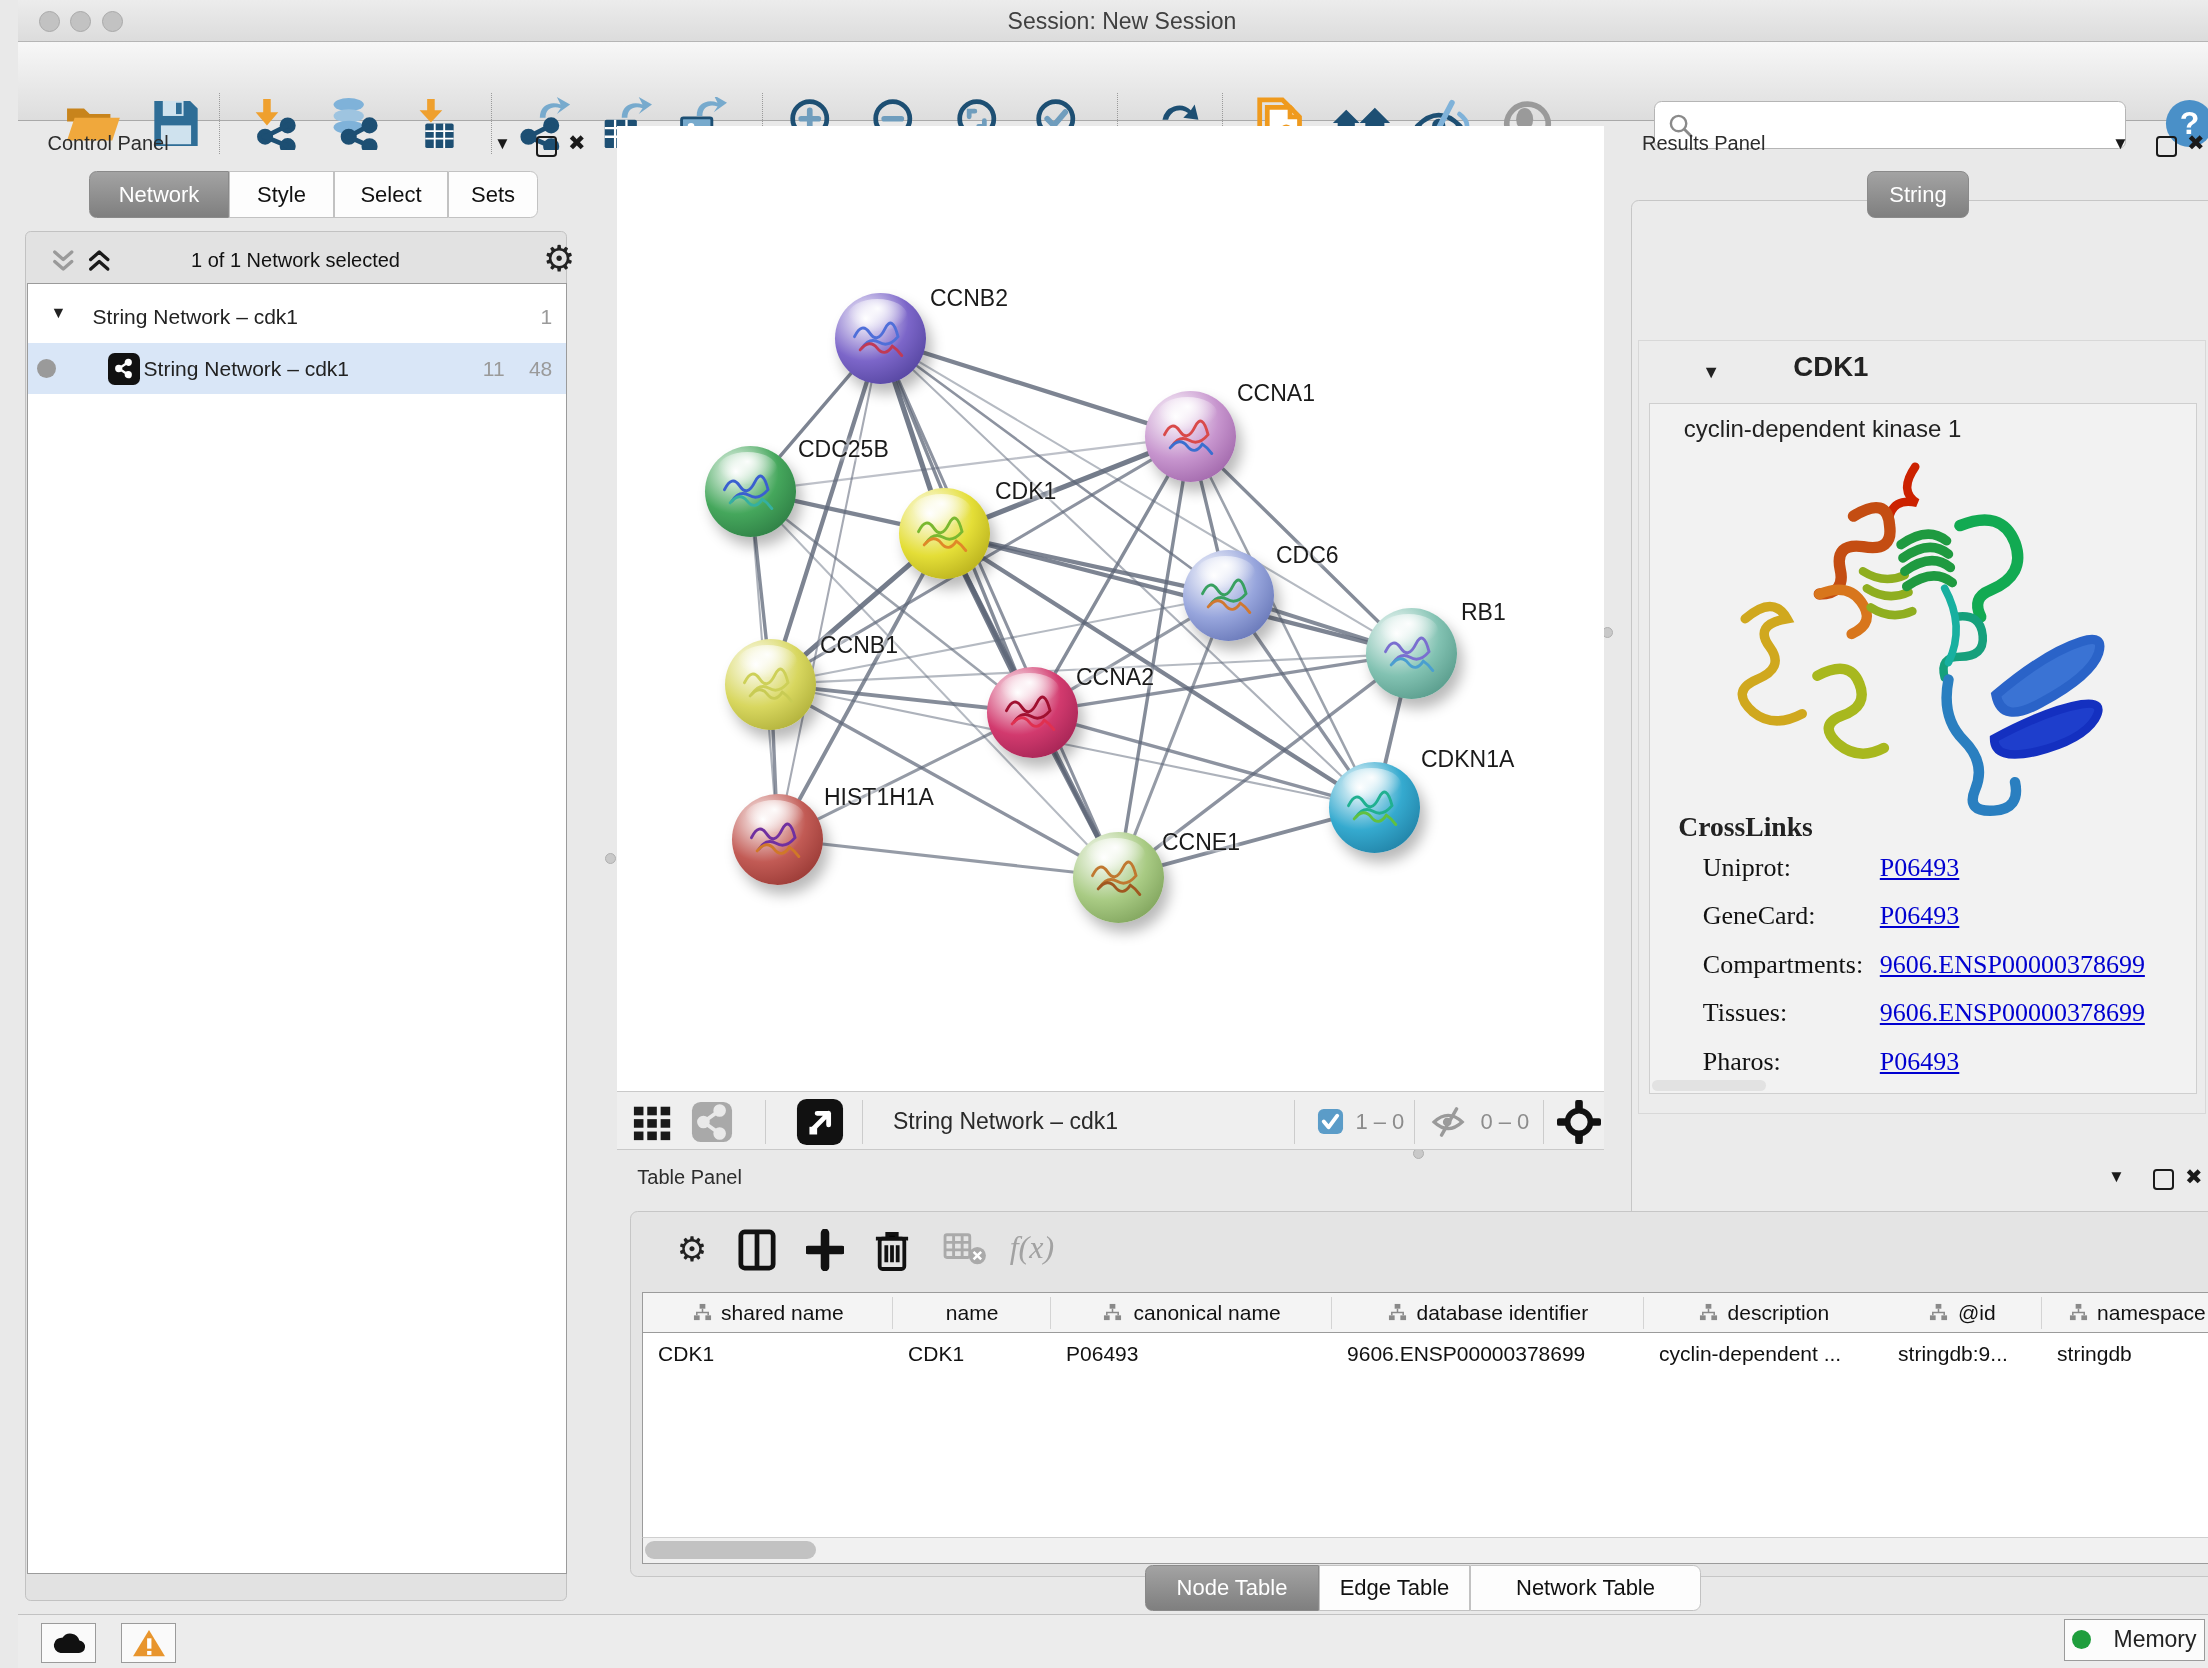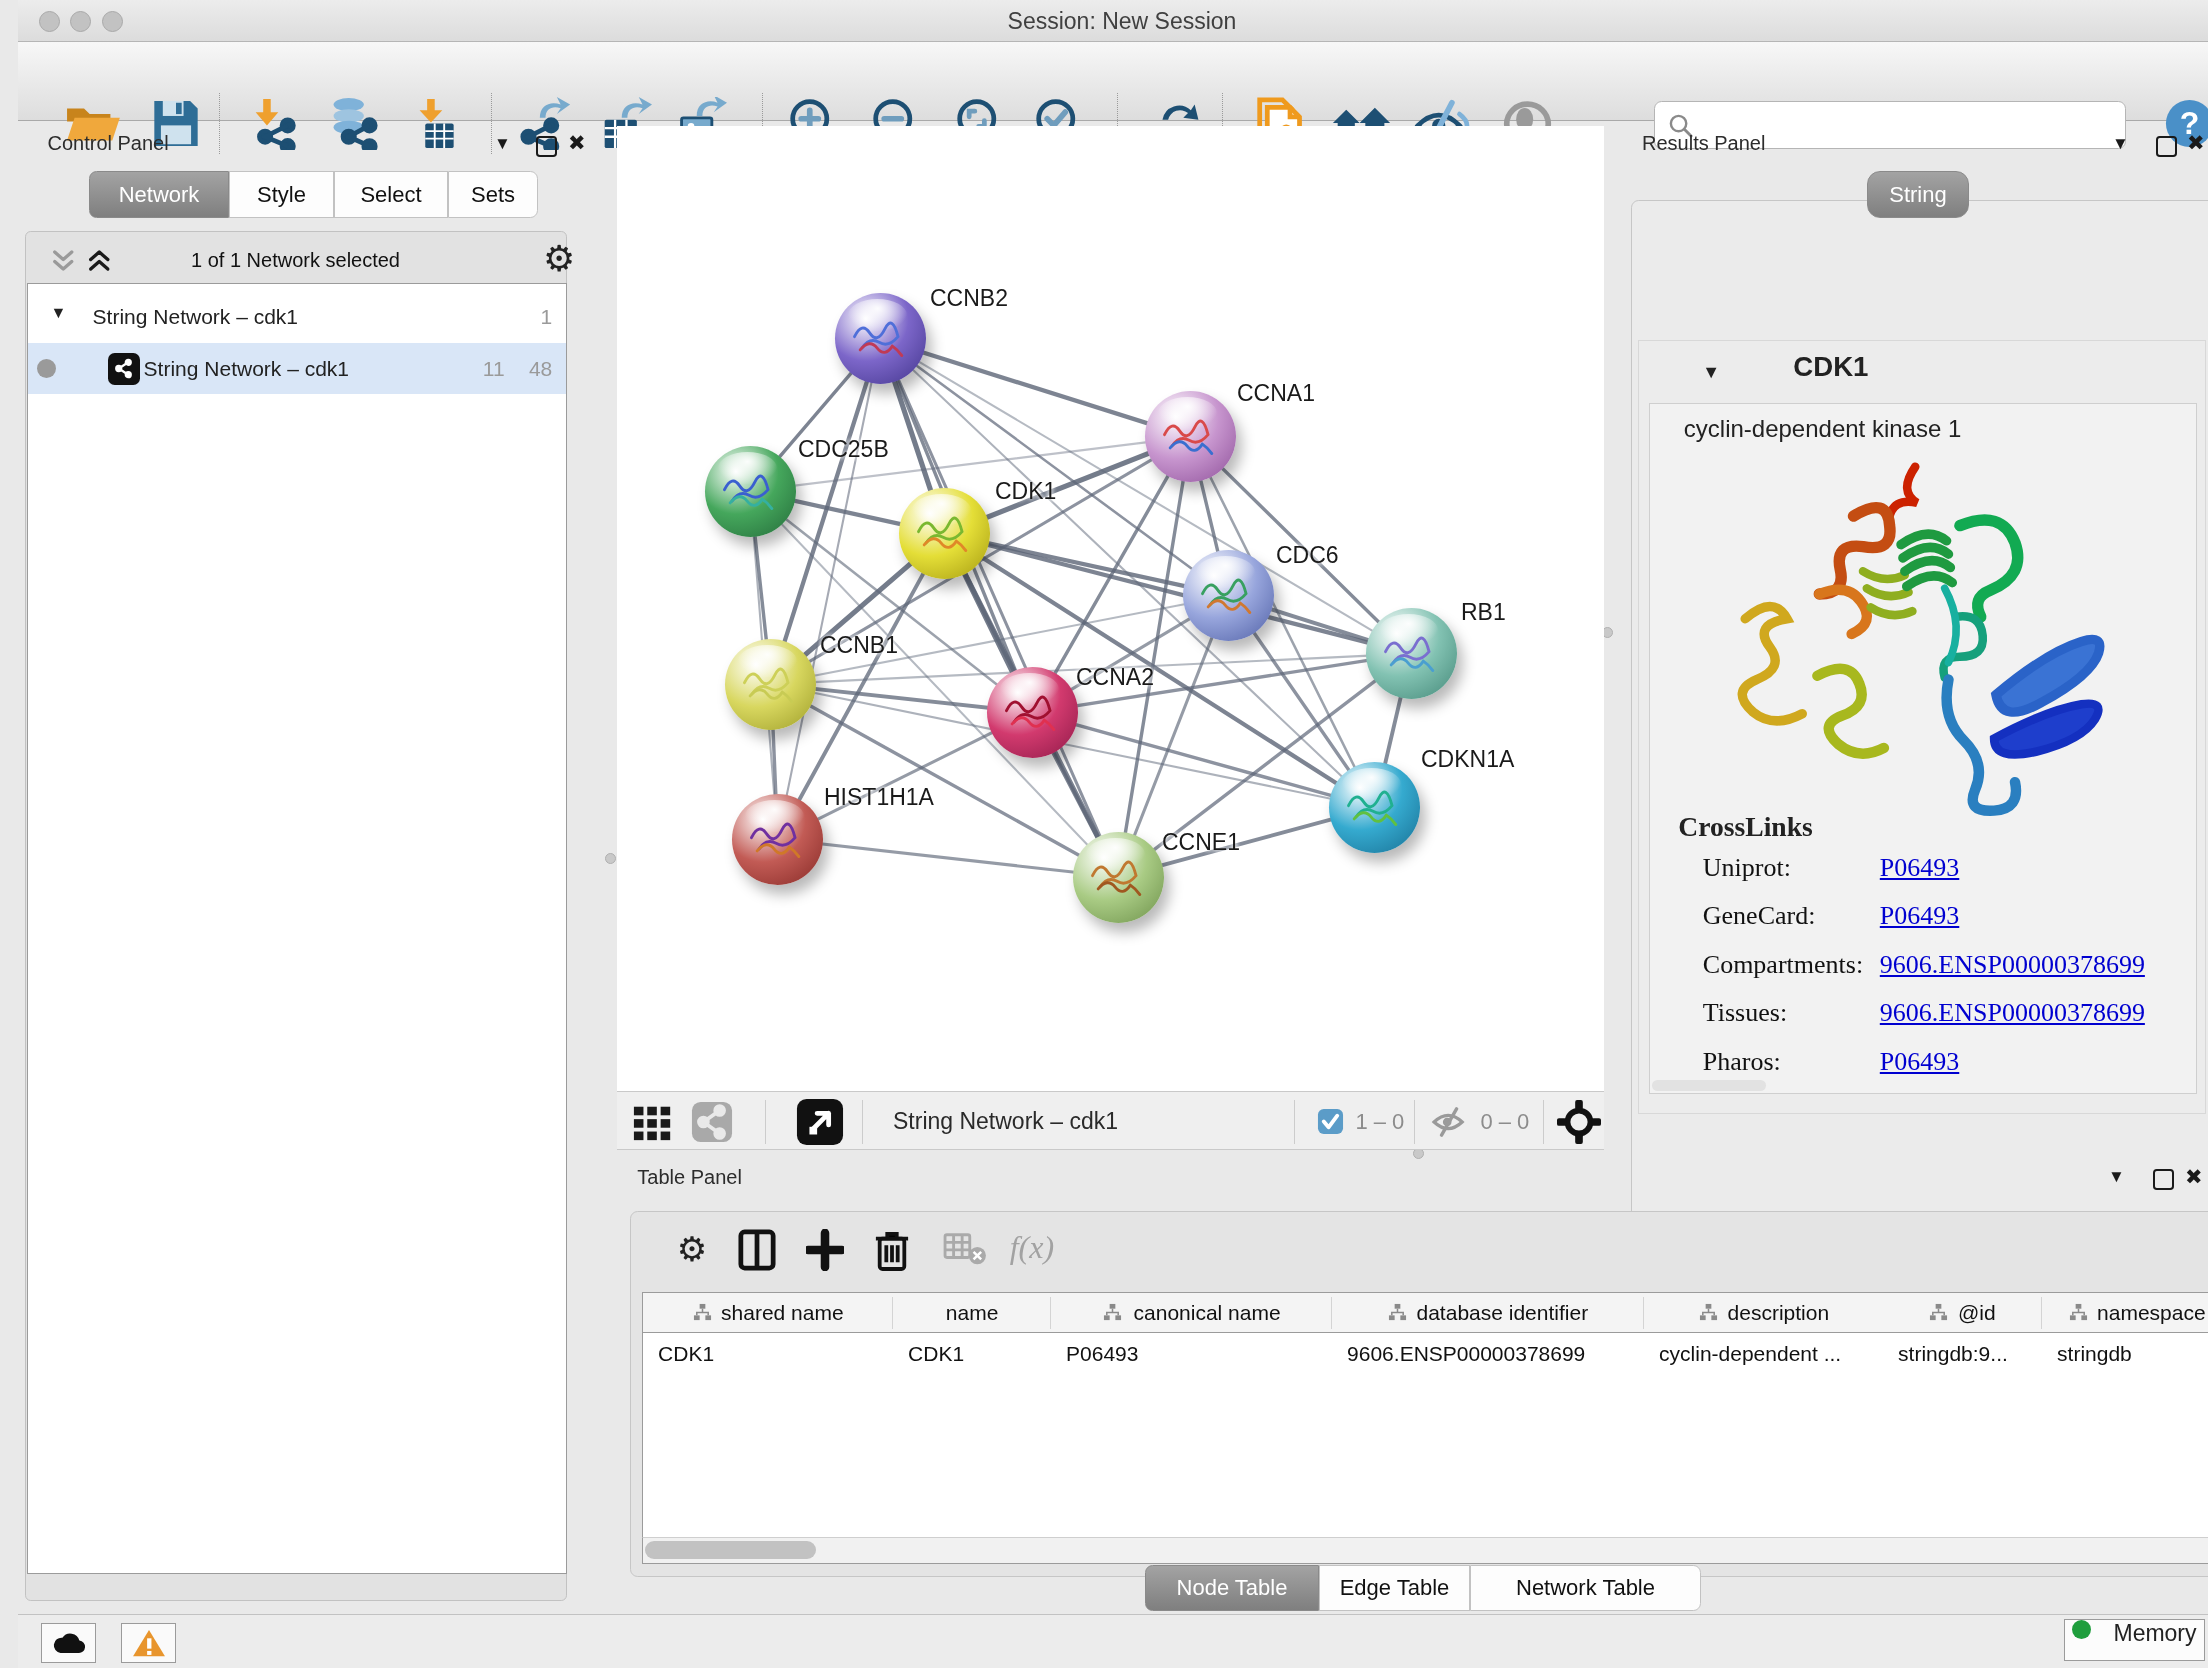--- a/index.html
+++ b/index.html
@@ -83,21 +83,21 @@
   .tbl-cell { position:absolute; top:40px; height:42px; font-size:21px; color:#111; display:flex; align-items:center; padding-left:15px; }
   .hscroll { position:absolute; left:11.4px; top:325px; width:1567px; height:27px; background:#f1f1f1; border:1.4px solid #9b9b9b; border-top:1px solid #cfcfcf; }
   .hthumb { position:absolute; left:1.9px; top:2.9px; width:171px; height:18px; background:#c2c2c2; border-radius:9.5px; cursor:pointer; }
   .bottom-tabs .tab { height:46px;text-align:center; }
 
   
   .statusbar { position:absolute; left:0; top:1614px; width:2208px; height:54px; background:#ececec; border-top:1px solid #c2c2c2; }
   .sq-btn { position:absolute; top:7.6px; width:55px; height:40px; background:#fafafa; border:1.9px solid #9b9b9b;
     display:flex; align-items:center; justify-content:center; cursor:pointer; }
   .memory-btn { position:absolute; right:21px; top:3.8px; width:141px; height:42px; background:#fcfcfc; border:1.9px solid #9b9b9b;
-    display:flex; justify-content:center; gap:22px; font-size:23px; cursor:pointer; }
+    display:flex; align-items:center; justify-content:center; gap:22px; font-size:23px; cursor:pointer; }
   .memory-dot { width:19px; height:19px; border-radius:50%; background:#1f9e3d; }
 
   .handle-dot { position:absolute; width:11.4px; height:11.4px; border-radius:50%; background:#c9c9c9; border:1px solid #b0b0b0; }
   .chev { stroke-linecap:round; stroke-linejoin:round; fill:none; }
 </style>
 </head>
 <body>
 
 <div id="app">
 
@@ -582,21 +582,21 @@
     </div>
   </div>
 
   <div class="results-panel">
     <div class="panel-title" style="left:17px;top:5.7px">Results Panel</div>
     <span class="pctl" style="left:487px;top:7.6px;font-size:17px">▼</span>
     <span class="pctl box" style="left:531px;top:9.5px"></span>
     <span class="pctl" style="left:562px;top:4.8px;font-family:'DejaVu Sans',sans-serif;font-weight:bold">✖</span>
 
     <div class="rp-outer"></div>
-    <div class="tab selected" style="left:242px;top:45px;width:102px;border-radius:13px">
+    <div class="tab selected" style="left:242px;top:45px;width:102px;border-radius:8px">
       <span>String</span>
     </div>
 
 
     <div class="rp-box" style="left:13.3px;top:214px;width:568px;height:774px">
       <span style="position:absolute;left:63px;top:21px;font-size:18px">▼</span>
       <span style="position:absolute;left:154px;top:9.5px;font-size:27.6px;font-weight:bold">CDK1</span>
 
       <div class="rp-white" style="left:9.5px;top:62px;width:548px;height:691px">
         <div style="position:absolute;left:34px;top:11.4px;font-size:24px">cyclin-dependent kinase 1</div>

